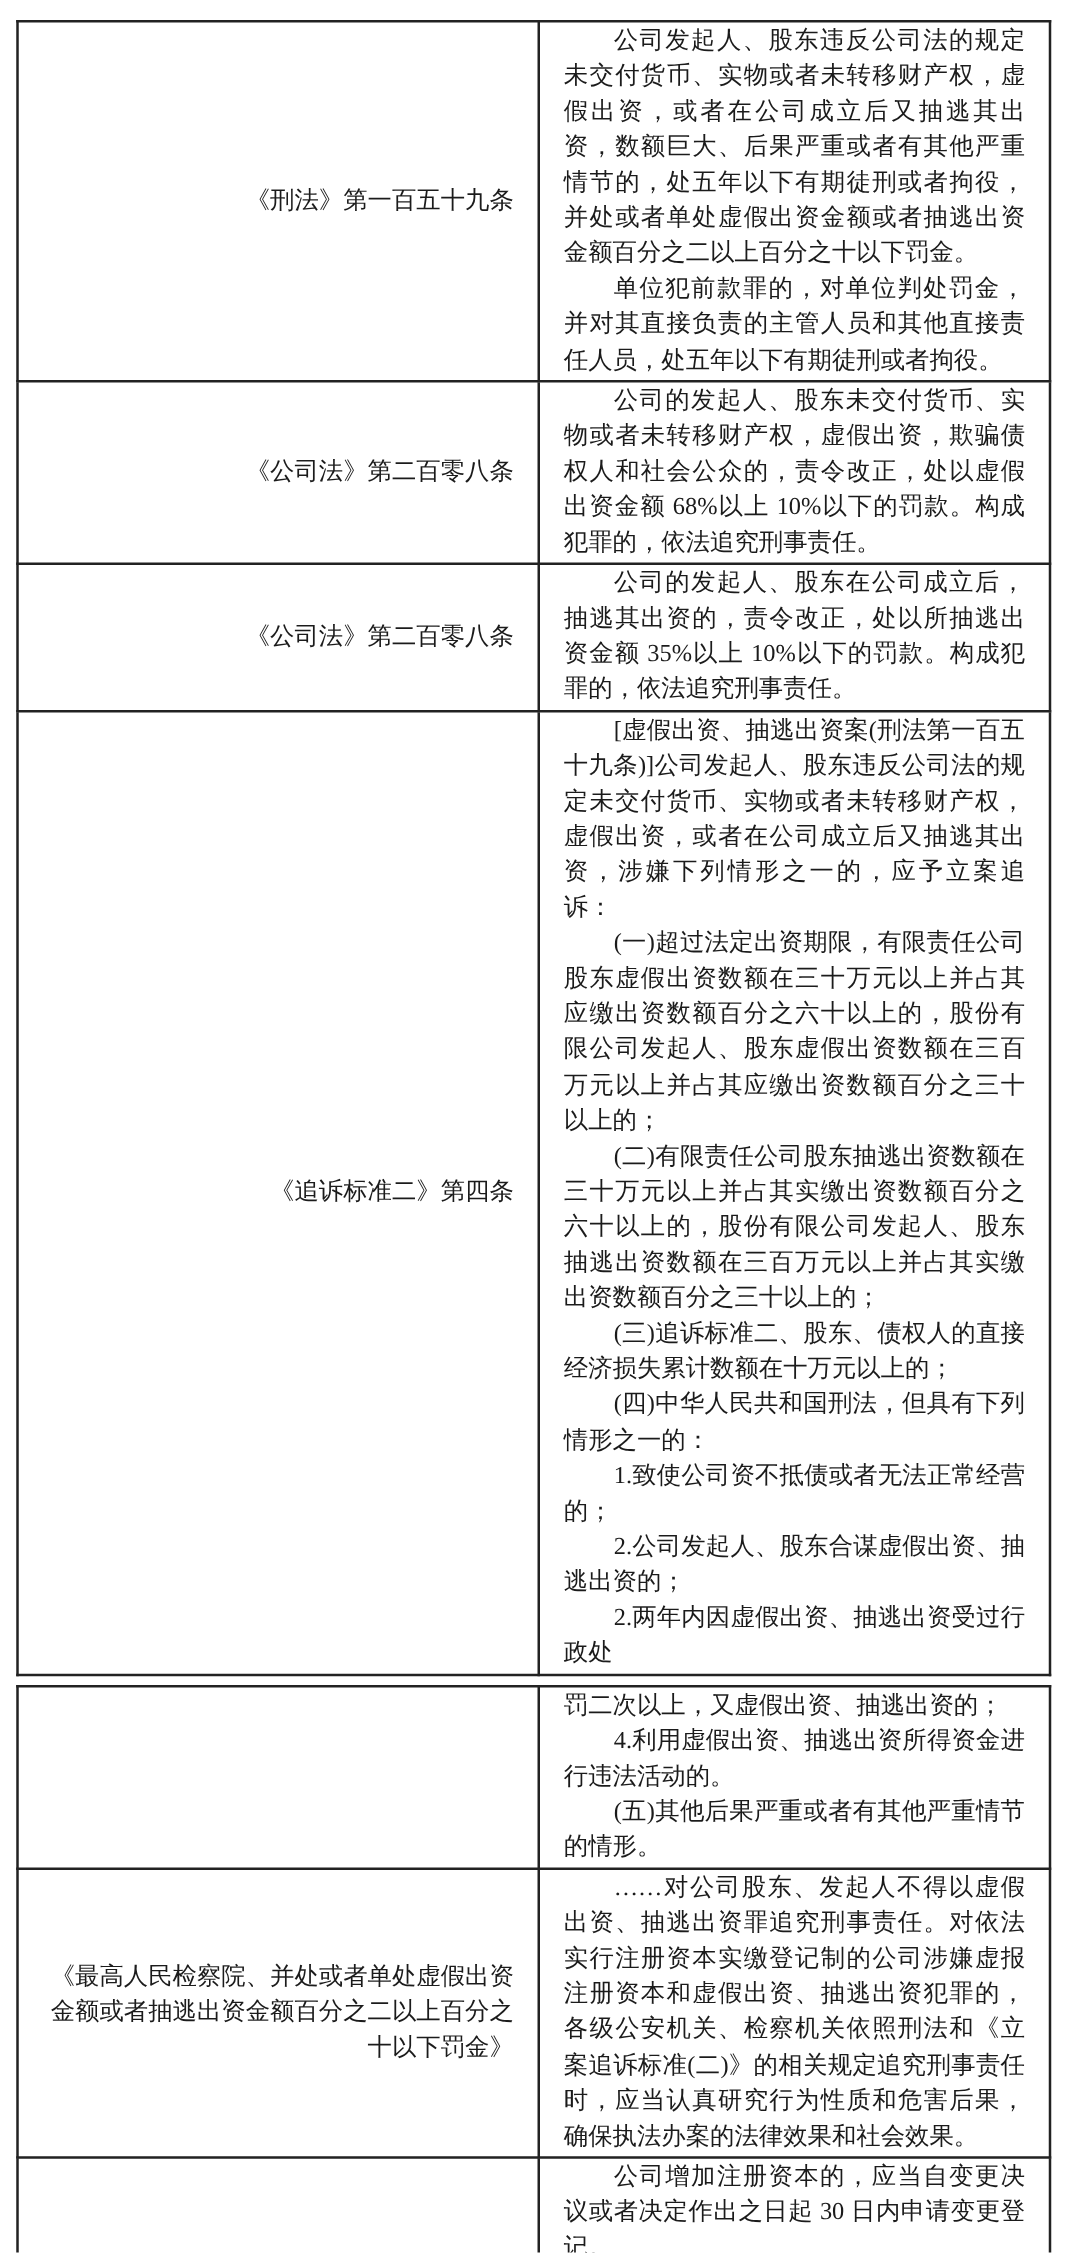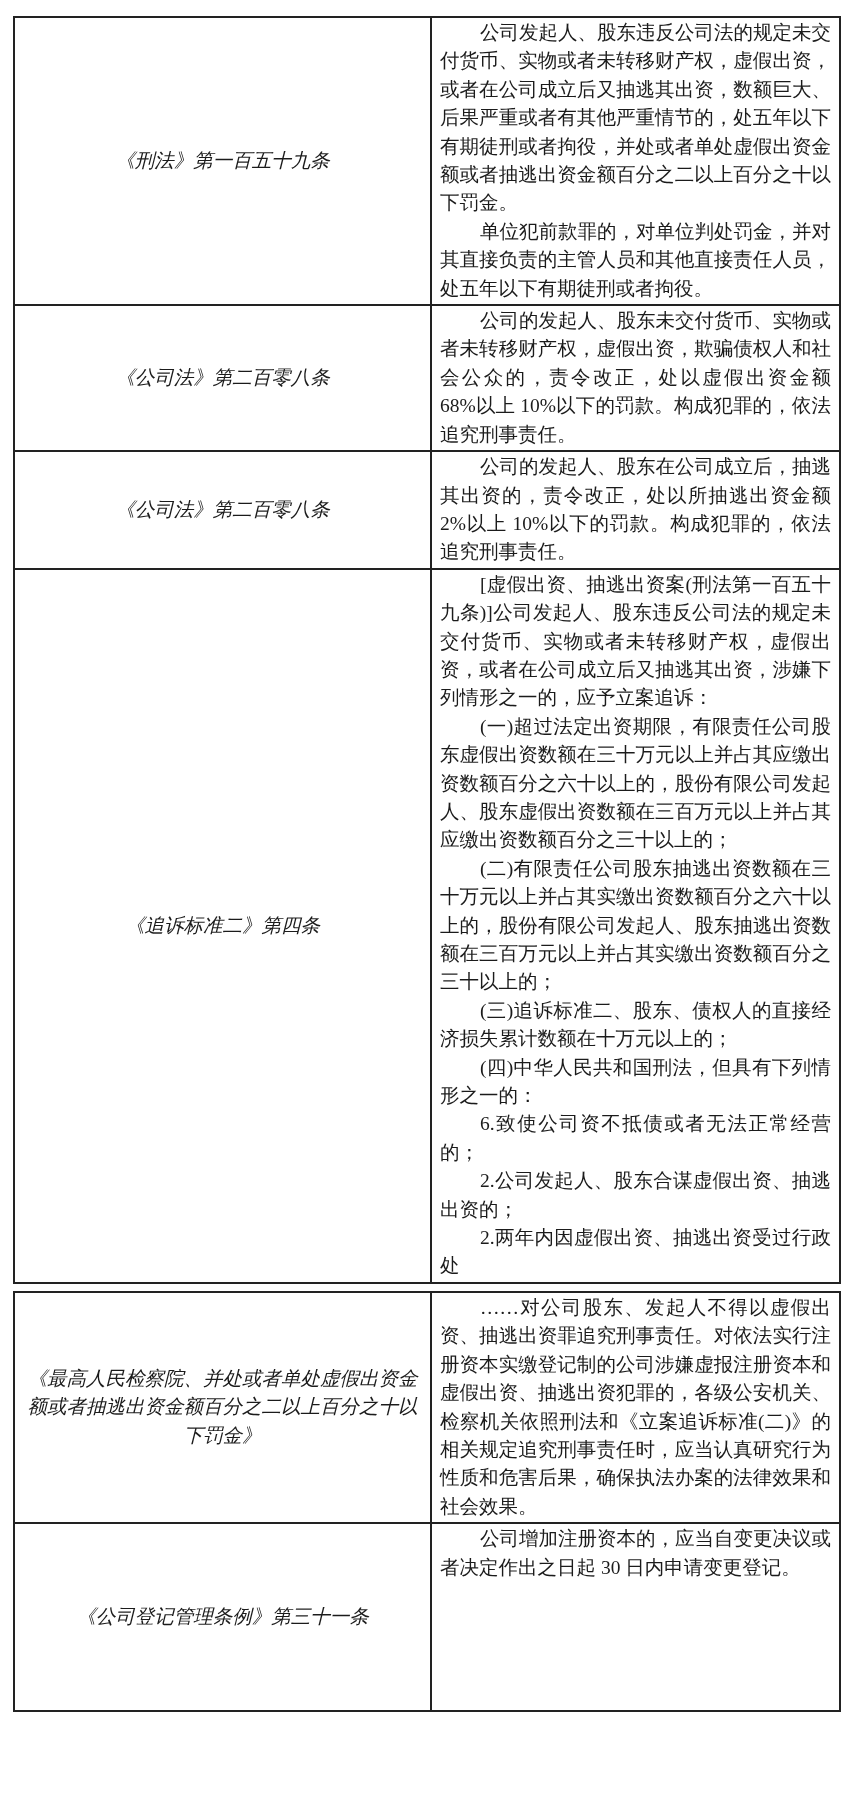--- a/index.html
+++ b/index.html
@@ -24,29 +24,28 @@
     table-layout: fixed;
     width: 826px;
     margin-left: 13px;
   }
   table.t1 { margin-top: 16px; }
   table.t2 { margin-top: 7px; }
   col.c-label { width: 417px; }
   col.c-text  { width: 409px; }
   td {
     border: 2px solid #222222;
-    padding: 1px 8px;
+    padding: 1px 19px;
     box-sizing: border-box;
     font-size: 19.5px;
     line-height: 28.4px;
   }
   td.label-cell {
-    text-align: center;
+    text-align: right;
     vertical-align: middle;
-    font-style: italic;
   }
   td.text-cell {
     text-align: justify;
     vertical-align: top;
   }
   td.text-cell p {
     margin: 0;
     text-indent: 2.05em;
   }
   td.text-cell p.noindent {
@@ -82,45 +81,53 @@
     </tr>
     <tr class="r-h125">
       <td class="label-cell">《公司法》第二百零八条</td>
       <td class="text-cell">
         <p>公司的发起人、股东未交付货币、实物或者未转移财产权，虚假出资，欺骗债权人和社会公众的，责令改正，处以虚假出资金额 68%以上 10%以下的罚款。构成犯罪的，依法追究刑事责任。</p>
       </td>
     </tr>
     <tr class="r-h119">
       <td class="label-cell">《公司法》第二百零八条</td>
       <td class="text-cell">
-        <p>公司的发起人、股东在公司成立后，抽逃其出资的，责令改正，处以所抽逃出资金额 2%以上 10%以下的罚款。构成犯罪的，依法追究刑事责任。</p>
+        <p>公司的发起人、股东在公司成立后，抽逃其出资的，责令改正，处以所抽逃出资金额 35%以上 10%以下的罚款。构成犯罪的，依法追究刑事责任。</p>
       </td>
     </tr>
     <tr class="r-h652">
       <td class="label-cell">《追诉标准二》第四条</td>
       <td class="text-cell">
         <p>[虚假出资、抽逃出资案(刑法第一百五十九条)]公司发起人、股东违反公司法的规定未交付货币、实物或者未转移财产权，虚假出资，或者在公司成立后又抽逃其出资，涉嫌下列情形之一的，应予立案追诉：</p>
         <p>(一)超过法定出资期限，有限责任公司股东虚假出资数额在三十万元以上并占其应缴出资数额百分之六十以上的，股份有限公司发起人、股东虚假出资数额在三百万元以上并占其应缴出资数额百分之三十以上的；</p>
         <p>(二)有限责任公司股东抽逃出资数额在三十万元以上并占其实缴出资数额百分之六十以上的，股份有限公司发起人、股东抽逃出资数额在三百万元以上并占其实缴出资数额百分之三十以上的；</p>
         <p>(三)追诉标准二、股东、债权人的直接经济损失累计数额在十万元以上的；</p>
         <p>(四)中华人民共和国刑法，但具有下列情形之一的：</p>
-        <p>6.致使公司资不抵债或者无法正常经营的；</p>
+        <p>1.致使公司资不抵债或者无法正常经营的；</p>
         <p>2.公司发起人、股东合谋虚假出资、抽逃出资的；</p>
         <p>2.两年内因虚假出资、抽逃出资受过行政处</p>
       </td>
     </tr>
   </tbody>
     </table>
 
   <table class="law-table t2">
     <colgroup>
       <col class="c-label">
       <col class="c-text">
     </colgroup>
     <tbody>
+        <tr class="r-h142">
+      <td class="label-cell"></td>
+      <td class="text-cell">
+        <p class="noindent">罚二次以上，又虚假出资、抽逃出资的；</p>
+        <p>4.利用虚假出资、抽逃出资所得资金进行违法活动的。</p>
+        <p>(五)其他后果严重或者有其他严重情节的情形。</p>
+      </td>
+    </tr>
     <tr class="r-h200">
       <td class="label-cell">《最高人民检察院、并处或者单处虚假出资金额或者抽逃出资金额百分之二以上百分之十以下罚金》</td>
       <td class="text-cell">
         <p>……对公司股东、发起人不得以虚假出资、抽逃出资罪追究刑事责任。对依法实行注册资本实缴登记制的公司涉嫌虚报注册资本和虚假出资、抽逃出资犯罪的，各级公安机关、检察机关依照刑法和《立案追诉标准(二)》的相关规定追究刑事责任时，应当认真研究行为性质和危害后果，确保执法办案的法律效果和社会效果。</p>
       </td>
     </tr>
     <tr class="r-h190">
       <td class="label-cell">《公司登记管理条例》第三十一条</td>
       <td class="text-cell">
         <p>公司增加注册资本的，应当自变更决议或者决定作出之日起 30 日内申请变更登记。</p>

